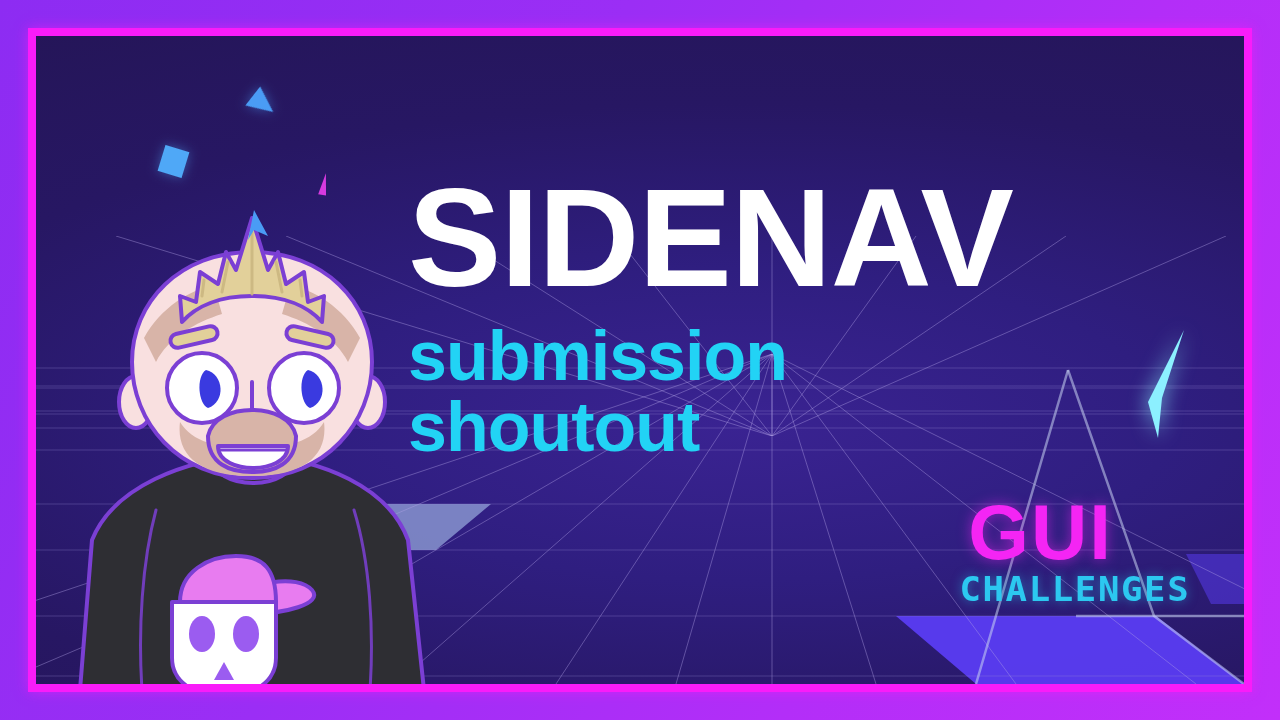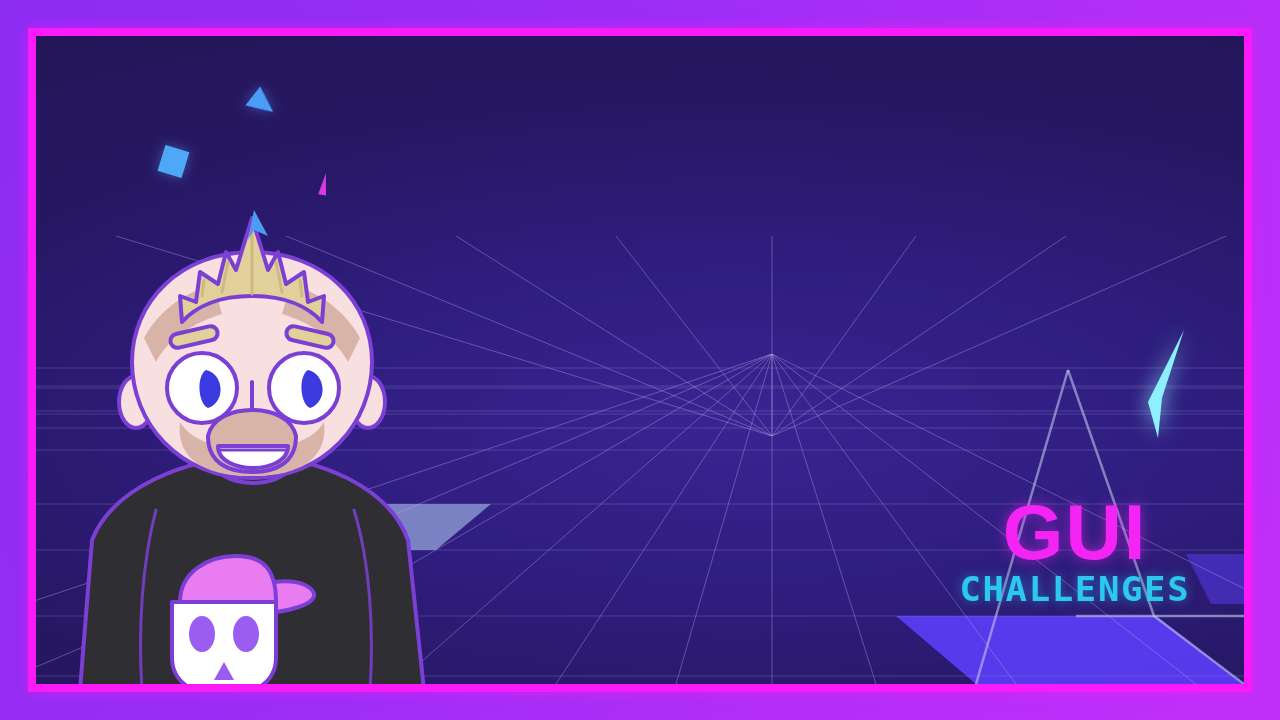--- a/index.html
+++ b/index.html
@@ -43,21 +43,21 @@
   #title{
     font-size:140px; line-height:.92; font-weight:bold; color:#ffffff;
     letter-spacing:-1px; white-space:nowrap;
   }
   #subtitle{
     margin-top:18px; font-size:70px; line-height:1.02; font-weight:bold;
     color:#22d3f5; letter-spacing:-1px;
   }
 
   
-  #logo{ position:absolute; right:62px; bottom:78px; text-align:center; }
+  #logo{ position:absolute; right:62px; bottom:78px; text-align:left; }
   #logo-gui{
     font-size:78px; font-weight:bold; color:#f425f4; letter-spacing:2px; line-height:.88;
     text-shadow:0 0 14px rgba(244,37,244,.55);
   }
   #logo-challenges{
     margin-top:6px; font-size:33px; font-weight:bold; color:#2cc8f0;
     letter-spacing:1.5px; line-height:1;
     font-family:"DejaVu Sans Mono", monospace;
     transform:scaleX(1.08); transform-origin:center;
     text-shadow:0 0 10px rgba(44,200,240,.5);
@@ -155,20 +155,27 @@
       <div class="conf" id="conf-sliver"></div>
 
       <svg id="shard" viewBox="0 0 50 120" aria-hidden="true">
         <polygon points="40,6 18,74 14,114 4,78" fill="#8cf0ff"></polygon>
       </svg>
 
       <svg id="chevron" viewBox="0 0 44 34" aria-hidden="true">
         <polyline points="2,4 40,4 14,30" fill="none" stroke="#e84ae8" stroke-width="5"></polyline>
       </svg>
 
+      <div id="copy">
+        <div id="title">SIDENAV</div>
+        <div id="subtitle">
+          <div>submission</div>
+          <div>shoutout</div>
+        </div>
+      </div>
 
       <div id="logo">
         <div id="logo-gui">GUI</div>
         <div id="logo-challenges">CHALLENGES</div>
       </div>
 
       <svg id="avatar" viewBox="0 0 360 480" aria-hidden="true">
         <g stroke="#7b3fd4" stroke-width="4" stroke-linejoin="round" stroke-linecap="round">
 
           <path d="M182,244 C250,250 316,276 336,330 L352,480 L8,480 L20,330 C42,276 112,250 182,244 Z" fill="#2e2e33"></path>

